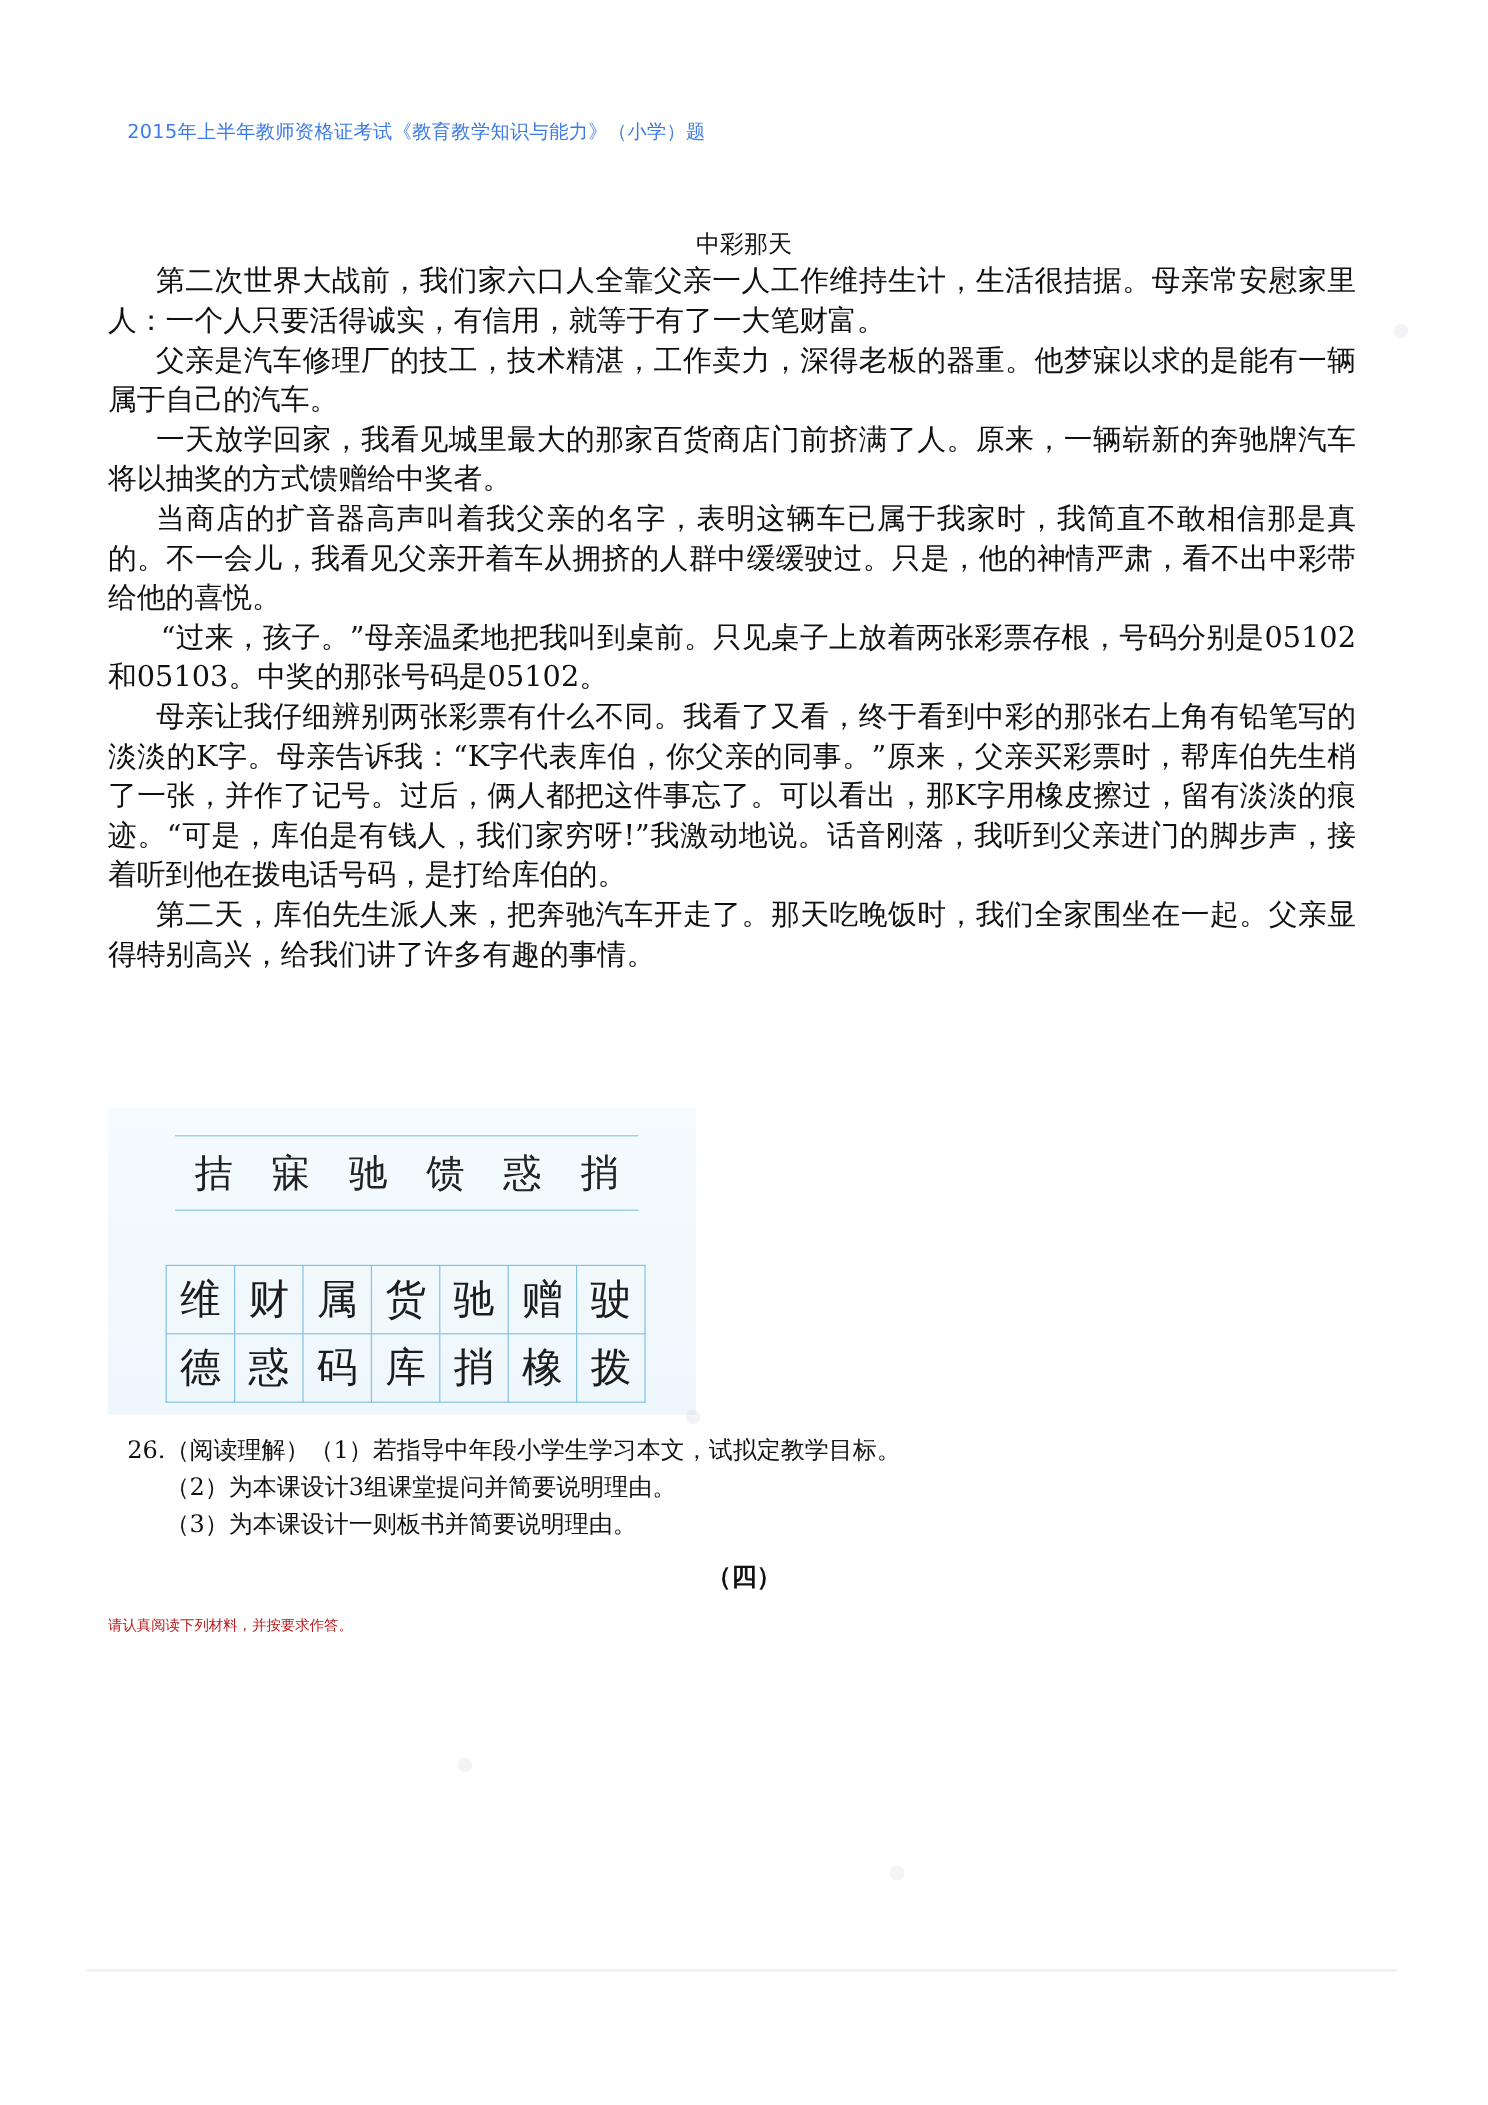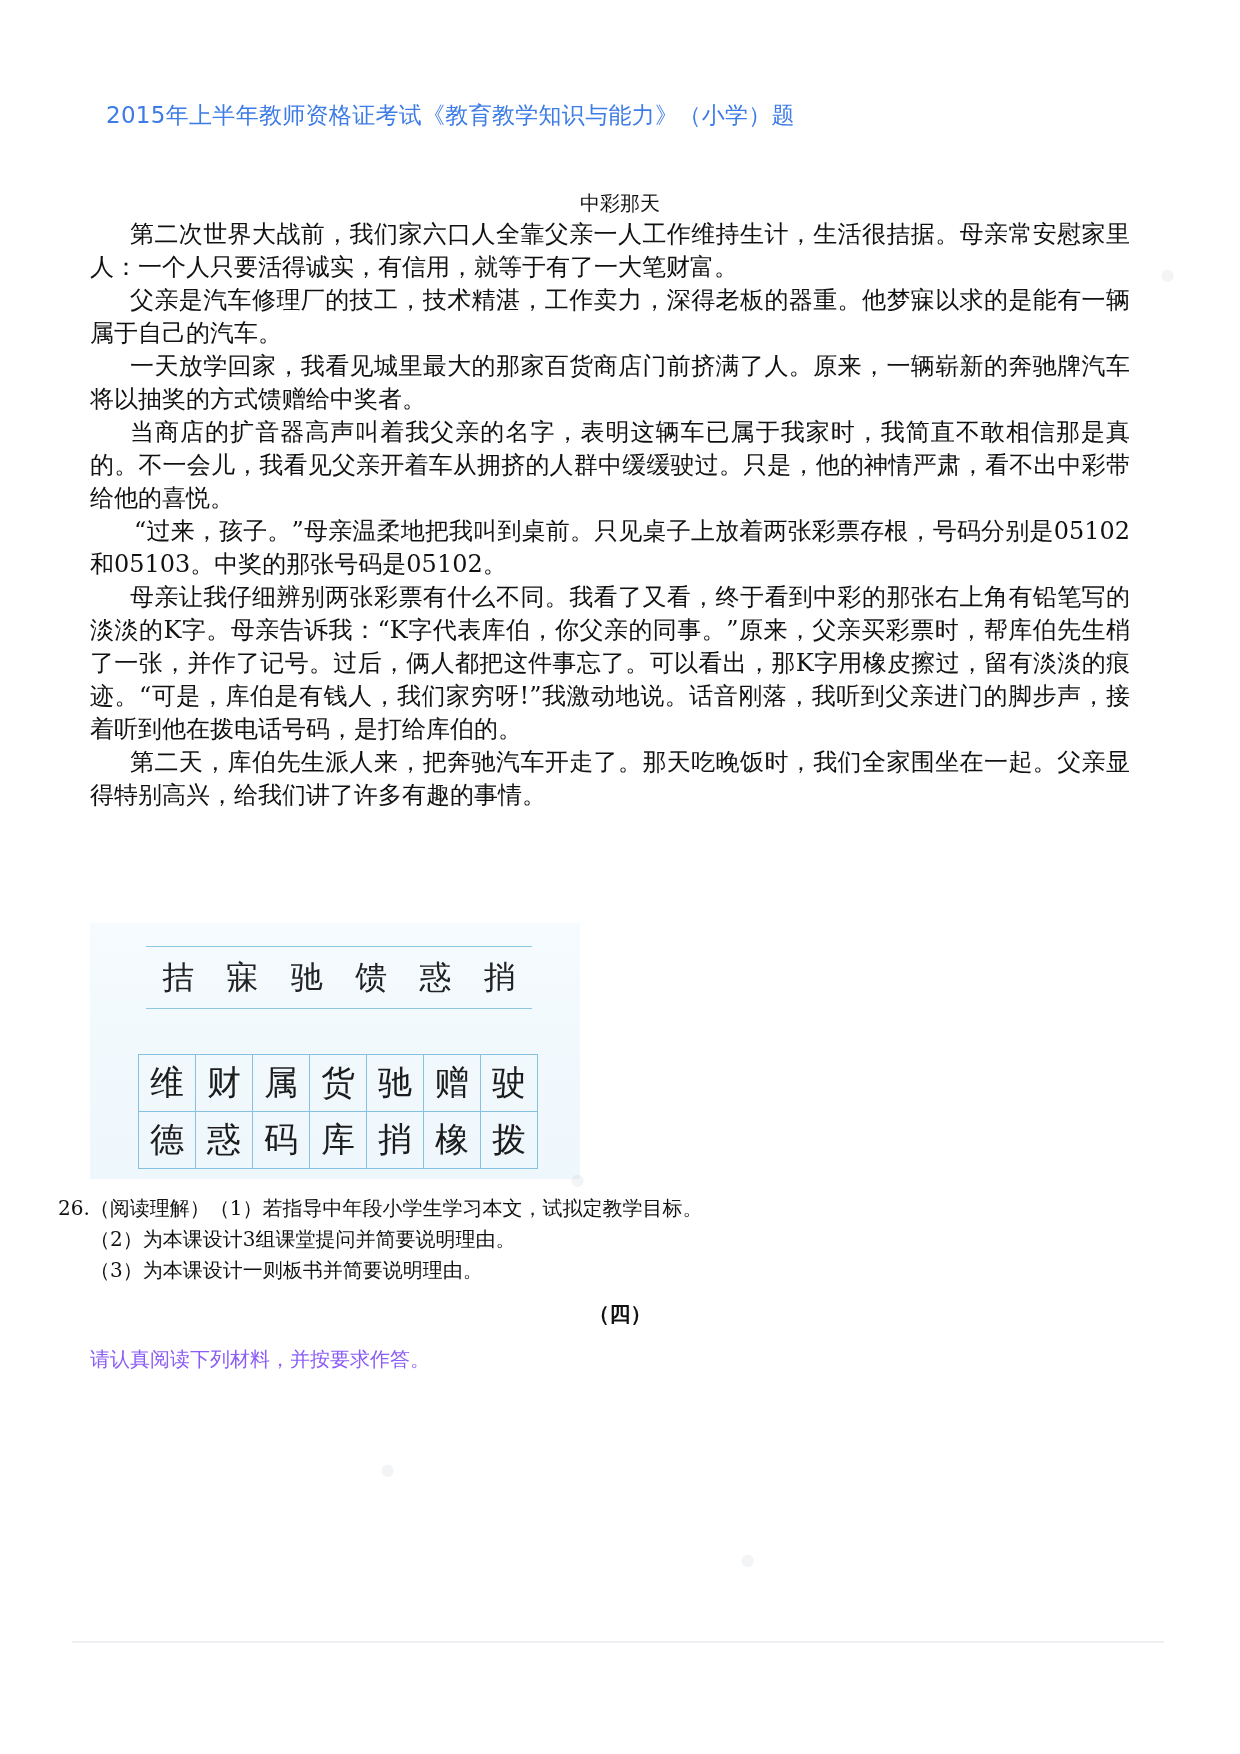--- a/index.html
+++ b/index.html
@@ -13,21 +13,21 @@
       position: relative;
       overflow: hidden;
       font-family: "DejaVu Serif", "Liberation Serif", serif;
       color: #1a1a1a;
     }
     .doc-header {
       position: absolute;
       left: 106px;
       top: 100px;
       font-family: "DejaVu Sans", "Liberation Sans", sans-serif;
-      font-size: 23px;
+      font-size: 16px;
       color: #3d7be6;
       letter-spacing: 0.3px;
       white-space: nowrap;
     }
     .story-title {
       position: absolute;
       left: 0;
       width: 1240px;
       top: 190px;
       text-align: center;
@@ -101,40 +101,41 @@
     .questions {
       position: absolute;
       left: 58px;
       top: 1193px;
       font-size: 20px;
       line-height: 31px;
       color: #111;
     }
     .questions div {
       white-space: nowrap;
+      margin-left: 48px;
     }
     .questions .sub {
       padding-left: 32px;
     }
     .section-heading {
       position: absolute;
       left: 0;
       width: 1240px;
       top: 1300px;
       text-align: center;
       font-size: 21px;
       font-weight: bold;
       color: #111;
     }
     .instruction {
       position: absolute;
       left: 90px;
       top: 1346px;
-      font-size: 20px;
-      color: #8b5cf6;
+      font-size: 12px;
+      color: #b91c1c;
     }
     .footer-rule {
       position: absolute;
       left: 72px;
       top: 1641px;
       width: 1092px;
       height: 2px;
       background: #eef0f4;
     }
     .watermark {

